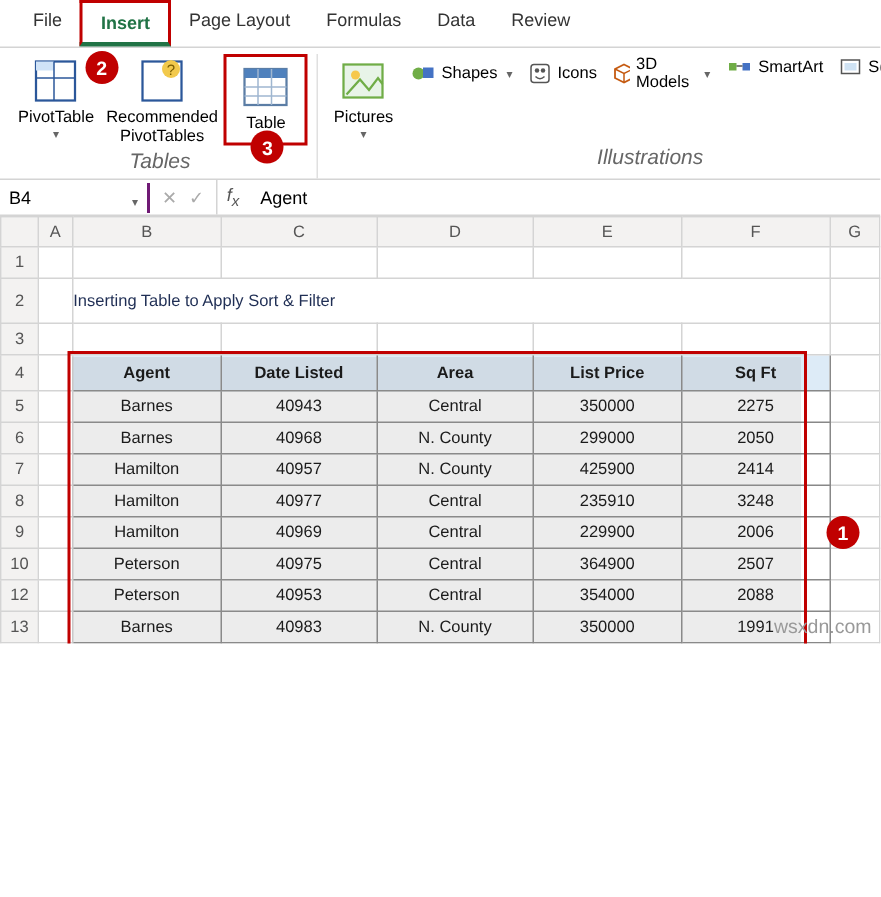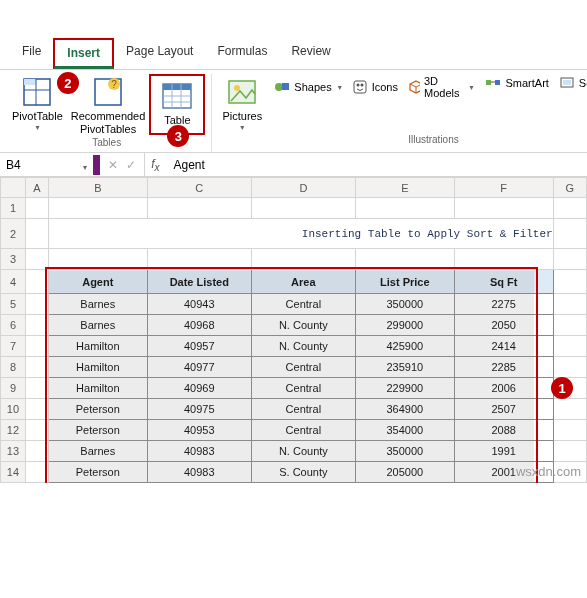--- a/index.html
+++ b/index.html
@@ -1,60 +1,60 @@
 <!DOCTYPE html>
 <html><head>
   <meta charset="utf-8">
   <style>
     * { box-sizing: border-box; margin: 0; padding: 0; }
     body { font-family: "Segoe UI", Arial, sans-serif; font-size: 12px; background: #fff; width: 587px; }
     
     
-    .tabs { display: flex; border-bottom: 1px solid #d4d4d4; padding-left: 10px; background: #fff; margin-top: 38px; }
+    .tabs { display: flex; border-bottom: 1px solid #d4d4d4; padding-left: 10px; background: #fff; }
     .tab { padding: 6px 12px; cursor: pointer; color: #333; }
     .tab.active { color: #217346; font-weight: 600; border-bottom: 3px solid #217346; }
     .tab-box { border: 2.5px solid #c00000; }
     
     
     .ribbon { display: flex; border-bottom: 1px solid #d4d4d4; padding: 4px 2px 0 2px; background: #fff; }
     .group { display: flex; flex-direction: column; align-items: center; border-right: 1px solid #e0e0e0; padding: 0 6px 2px 6px; }
     .group-row { display: flex; }
-    .group-label { font-size: 10px; color: #666; margin-top: 2px; padding-bottom: 2px; }
+    .group-label { font-size: 14px; color: #666; margin-top: 2px; padding-bottom: 2px; font-style: italic; }
     .btn-lg { display: flex; flex-direction: column; align-items: center; justify-content: flex-start; padding: 2px 4px 0 4px; text-align: center; min-width: 48px; cursor: pointer; position: relative; }
     .btn-lg .lbl { font-size: 11px; line-height: 1.15; margin-top: 2px; }
     .dd { font-size: 8px; color: #666; }
     .table-box { border: 2.5px solid #c00000; padding: 2px; }
     
     .menu-col { display: flex; flex-direction: row; justify-content: flex-start; padding-left: 4px; gap: 2px; }
     .menu-item { display: flex; align-items: center; gap: 4px; padding: 1px 4px; cursor: pointer; font-size: 11px; }
     .menu-item .mdd { font-size: 8px; color: #666; margin-left: 2px; }
     
     .badge { position: absolute; width: 22px; height: 22px; border-radius: 50%; background: #c00000; color: #fff; font-weight: bold; font-size: 13px; display: flex; align-items: center; justify-content: center; z-index: 10; }
     
     
     .fbar { display: flex; align-items: center; border-bottom: 1px solid #d4d4d4; height: 24px; }
-    .namebox { width: 100px; border-right: 7px solid #701a75; padding: 3px 6px; display: flex; align-items: flex-end; justify-content: space-between; }
+    .namebox { width: 100px; border-right: 2px solid #701a75; padding: 3px 6px; display: flex; align-items: flex-end; justify-content: space-between; }
     .namebox .ndd { font-size: 8px; color: #666; }
     .fx-btns { display: flex; align-items: center; gap: 8px; padding: 0 8px; color: #aaa; border-right: 1px solid #d4d4d4; height: 100%; }
     .fx { font-style: italic; color: #555; padding: 0 6px; }
     .fval { padding: 3px 8px; flex: 1; }
     
     
     .grid-wrap { position: relative; }
     .grid { border-collapse: collapse; width: 100%; table-layout: fixed; }
     .grid th, .grid td { border: 1px solid #d4d4d4; font-weight: normal; font-size: 11px; background: #fff; }
     .grid .col-hdr { background: #f3f2f1; text-align: center; height: 20px; color: #555; }
     .grid .row-hdr { background: #f3f2f1; text-align: center; width: 24px; color: #555; height: 21px; }
     .grid .corner { background: #f3f2f1; width: 24px; }
     .grid .col-A { width: 22px; }
     .grid .col-B,.grid .col-F,.grid .col-E { width: 95px; }
     .grid .col-C,.grid .col-D { width: 100px; }
     .grid .col-G { width: 32px; }
     
-    .title-cell { font-size: 15px; font-weight: bold; color: #1f2e54; text-align: right; font-family: Liberation Mono, monospace; }
+    .title-cell { font-size: 15px; font-weight: bold; color: #1f2e54; text-align: left; }
     
     .data-hdr { background: #ddebf7 !important; font-weight: bold !important; text-align: center; border: 1px solid #888 !important; font-size: 12.5px; height: 24px; }
     .data-cell { text-align: center; border: 1px solid #888 !important; height: 16px; font-size: 12px; }
     
     .sel-overlay { position: absolute; border: 2.5px solid #c00000; pointer-events: none; }
     .sel-fill { position: absolute; background: rgba(150,150,150,0.18); pointer-events: none; }
     
     .watermark { position: absolute; right: 6px; bottom: 4px; font-size: 13px; color: #999; }
     
     
@@ -62,20 +62,21 @@
     svg.ico-sm { width: 16px; height: 16px; }
   </style>
 </head>
 <body>
 
 <div class="tabs">
   <div class="tab">File</div>
   <div class="tab active tab-box">Insert</div>
   <div class="tab">Page Layout</div>
   <div class="tab">Formulas</div>
+  <div class="tab">Data</div>
   <div class="tab">Review</div>
 </div>
 
 <div class="ribbon" style="position:relative;">
   <div class="group">
     <div class="group-row">
       <div class="btn-lg">
         <svg class="ico-lg">
             <rect x="3" y="3" width="26" height="26" fill="none" stroke="#2b579a" stroke-width="1.5"></rect>
             <rect x="3" y="3" width="12" height="6" fill="#d0e3f7"></rect>
@@ -267,21 +268,21 @@
           <td class="data-cell">2414</td>
           <td></td>
         </tr>
     <tr>
           <th class="row-hdr">8</th>
           <td></td>
           <td class="data-cell">Hamilton</td>
           <td class="data-cell">40977</td>
           <td class="data-cell">Central</td>
           <td class="data-cell">235910</td>
-          <td class="data-cell">2285</td>
+          <td class="data-cell">3248</td>
           <td></td>
         </tr>
     <tr>
           <th class="row-hdr">9</th>
           <td></td>
           <td class="data-cell">Hamilton</td>
           <td class="data-cell">40969</td>
           <td class="data-cell">Central</td>
           <td class="data-cell">229900</td>
           <td class="data-cell">2006</td>
@@ -308,30 +309,20 @@
           <td></td>
         </tr>
     <tr>
           <th class="row-hdr">13</th>
           <td></td>
           <td class="data-cell">Barnes</td>
           <td class="data-cell">40983</td>
           <td class="data-cell">N. County</td>
           <td class="data-cell">350000</td>
           <td class="data-cell">1991</td>
-          <td></td>
-        </tr>
-    <tr>
-          <th class="row-hdr">14</th>
-          <td></td>
-          <td class="data-cell">Peterson</td>
-          <td class="data-cell">40983</td>
-          <td class="data-cell">S. County</td>
-          <td class="data-cell">205000</td>
-          <td class="data-cell">2001</td>
           <td></td>
         </tr>
   </tbody>
     </table>
   <div class="sel-fill" style="top:94px;left:48px;width:486px;height:245px;"></div>
   <div class="sel-overlay" style="top:90px;left:45px;width:493px;height:252px;"></div>
   <div class="badge" style="top:200px;right:14px;">1</div>
   <div class="watermark">wsxdn.com</div>
 </div>
 

